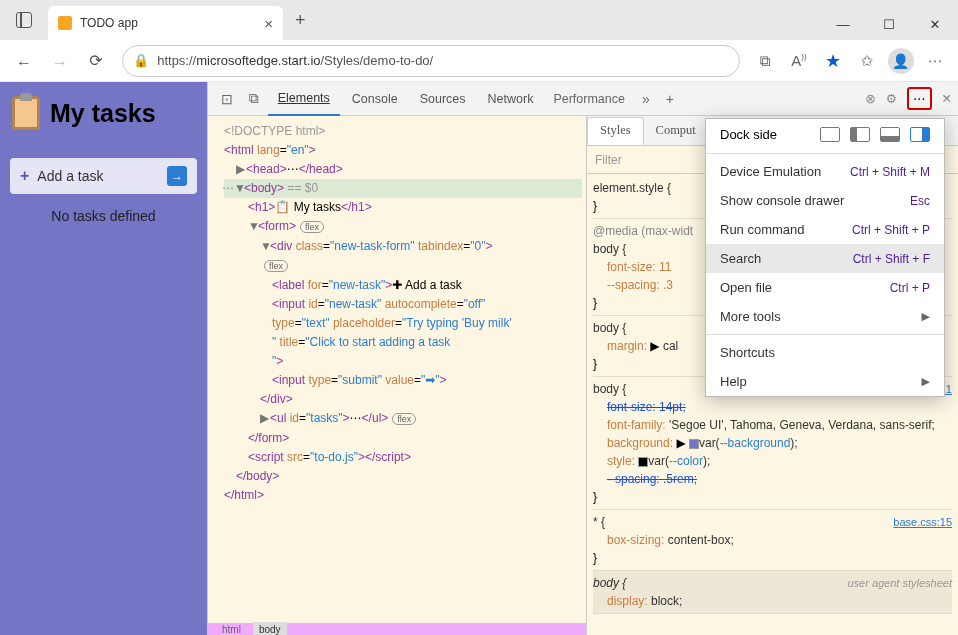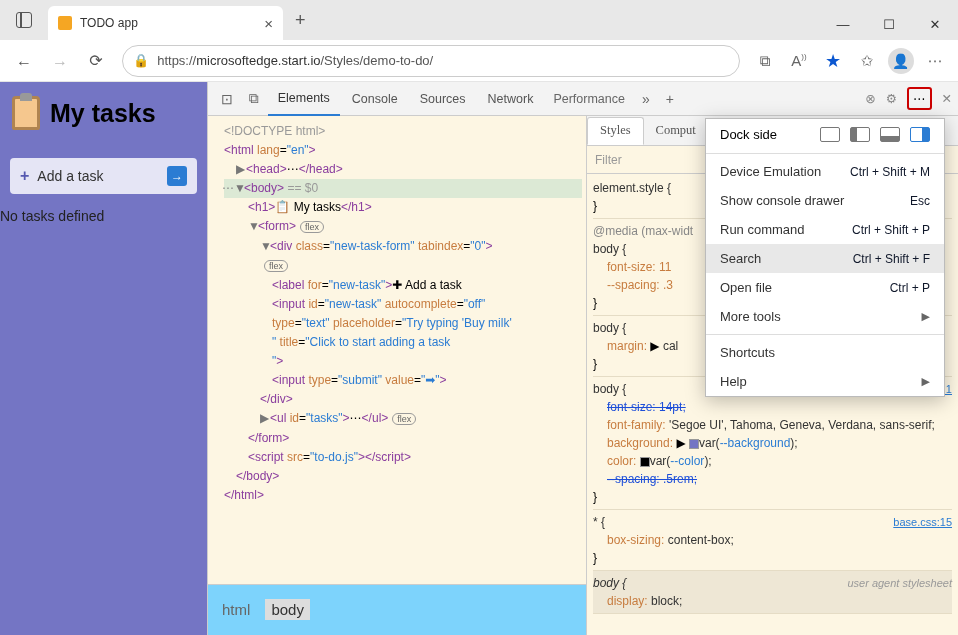--- a/index.html
+++ b/index.html
@@ -28,44 +28,44 @@
 
 .content { display: flex; height: 553px; }
 .app-pane { width: 207px; background: #7475c4; color: #fff; }
 .app-header { display: flex; align-items: center; padding: 14px 12px; gap: 10px; }
 .app-icon { width: 28px; height: 34px; background: #f5c78e; border: 3px solid #b08450; border-radius: 4px 4px 2px 2px; position: relative; }
 .app-icon::before { content:''; position:absolute; top:-6px; left:5px; width:12px; height:8px; background:#999; border-radius:3px 3px 0 0; }
 .app-title { font-size: 25px; font-weight: bold; color: #000; }
 .add-task-btn { margin: 14px 10px; background: #e5e5f5; color: #333; height: 36px; border-radius: 4px; display: flex; align-items: center; padding: 0 10px; font-size: 14px; }
 .add-task-btn .plus { color: #5558b0; font-weight: bold; margin-right: 8px; font-size: 16px; }
 .add-task-btn .arrow { margin-left: auto; width: 20px; height: 20px; background: #2b7cd3; border-radius: 3px; color:#fff; display:flex;align-items:center;justify-content:center;font-size:12px; }
-.no-tasks { text-align: left; color: #222; font-size: 14px; margin-top: 14px; }
+.no-tasks { text-align: center; color: #222; font-size: 14px; margin-top: 14px; }
 
 .devtools { flex: 1; display: flex; flex-direction: column; border-left: 1px solid #ccc; }
 .dt-header { height: 34px; display: flex; align-items: center; border-bottom: 1px solid #ccc; padding: 0 6px; gap: 2px; font-size: 12.5px; background: #f3f3f3; }
 .dt-btn { padding: 0 7px; color: #666; font-size: 14px; }
 .dt-tab { padding: 0 10px; height: 34px; display: flex; align-items: center; color: #555; }
-.dt-tab.active { color: #333; border-bottom: 2px solid #2b7cd3; }
+.dt-tab.active { color: #333; border-bottom: 2px solid #2b7cd3; text-decoration: underline; }
 .dt-extra { padding: 0 8px; color: #666; }
 .dt-header-right { margin-left: auto; display: flex; align-items: center; gap: 10px; }
 .dt-more-hl { border: 2px solid #cc0000; border-radius: 3px; padding: 2px 4px; }
 
 .dt-body { flex: 1; display: flex; overflow: hidden; }
 .elements-pane { width: 378px; background: #fdf6e3; display: flex; flex-direction: column; }
 .dom-tree { flex: 1; padding: 6px 4px 6px 16px; font-family: Consolas, monospace; font-size: 12px; line-height: 19px; overflow: hidden; }
 .tag { color: #8a3d9e; }
 .attr { color: #c77c3f; }
 .val { color: #2b7cd3; }
 .doctype { color: #999; }
 .sel-line { background: #dce9d5; display: inline-block; width: 100%; }
 .dots-gutter { color: #888; margin-left: -14px; display: inline-block; }
 .flex-badge { font-size: 9px; border: 1px solid #999; border-radius: 6px; padding: 0 4px; background: #fdf6e3; color: #666; margin-left: 4px; }
 .tri { color: #777; display: inline-block; width: 10px; }
 .indent1 { padding-left: 12px; } .indent2 { padding-left: 24px; } .indent3 { padding-left: 36px; } .indent4 { padding-left: 48px; }
-.breadcrumb { border-top: 1px solid #ccc; background: #7dd3fc; padding: 16px 8px; font-size: 15px; font-family: Consolas, monospace; }
+.breadcrumb { border-top: 1px solid #ccc; background: #f0abfc; padding: 0 8px; font-size: 10px; font-family: Consolas, monospace; }
 .bc-item { padding: 2px 6px; color: #666; }
 .bc-item.sel { background: #ddd; color: #333; }
 
 .styles-pane { flex: 1; display: flex; flex-direction: column; border-left: 1px solid #ccc; font-family: Consolas, monospace; font-size: 12px; }
 .styles-tabs { display: flex; height: 30px; border-bottom: 1px solid #ccc; background: #f3f3f3; align-items:center; }
 .styles-tab { padding: 0 12px; height: 28px; display: flex; align-items: center; color: #555; font-family: 'Segoe UI'; font-size: 12.5px; }
 .styles-tab.active { background: #fff; border: 1px solid #ccc; border-bottom: 1px solid #fff; border-radius: 3px 3px 0 0; }
 .filter-row { height: 28px; border-bottom: 1px solid #ccc; padding: 0 8px; display: flex; align-items: center; color: #999; background: #fdf6e3; font-family: 'Segoe UI'; }
 .rules { flex: 1; overflow: hidden; background: #fdf6e3; padding: 2px 6px; line-height: 18px; }
 .rule-block { border-bottom: 1px solid #e5dcc5; padding: 3px 0; }
@@ -76,21 +76,21 @@
 .src-link { color: #2b7cd3; text-decoration: underline; float: right; font-size: 11px; }
 .strike { text-decoration: line-through; color: #1d4ed8; }
 .swatch { display: inline-block; width: 10px; height: 10px; border: 1px solid #999; vertical-align: middle; }
 .ua-label { color: #999; font-style: italic; float: right; font-size: 11px; }
 .ua-bg { background: #eee7d5; }
 
 .ctx-menu { position: absolute; right: 13px; top: 118px; width: 240px; background: #fff; border: 1px solid #bbb; box-shadow: 0 4px 18px rgba(0,0,0,0.25); font-size: 13px; z-index: 100; }
 .ctx-row { padding: 7px 14px; display: flex; align-items: center; color: #333; }
 .ctx-row.hover { background: #e8e8e8; }
 .ctx-sep { height: 1px; background: #ddd; margin: 3px 0; }
-.ctx-short { margin-left: auto; font-size: 12px; color: #0f172a; }
+.ctx-short { margin-left: auto; font-size: 12px; color: #4c1d95; }
 .dock-row { padding: 8px 14px; display: flex; align-items: center; gap: 10px; }
 .dock-icon { width: 20px; height: 15px; border: 1.5px solid #777; border-radius: 2px; position: relative; }
 .dock-icon.sel { border-color: #2b7cd3; }
 .dock-icon.sel::after { content:''; position:absolute; right:0; top:0; bottom:0; width:7px; background:#2b7cd3; }
 .dock-icon.left::after { content:''; position:absolute; left:0; top:0; bottom:0; width:6px; background:#777; }
 .dock-icon.bot::after { content:''; position:absolute; left:0; right:0; bottom:0; height:5px; background:#777; }
 .chev { margin-left: auto; color: #666; font-size: 11px; }
 </style>
 </head>
 <body>
@@ -222,21 +222,21 @@
   <div><span class="sel">body {</span></div>
   <div style="padding-left:14px"><span class="prop">margin:</span> ▶ <span class="pval">cal</span></div>
   <div>}</div>
 </div>
 <div class="rule-block">
   <span class="src-link">base.css:1</span>
   <div><span class="sel">body {</span></div>
   <div style="padding-left:14px"><span class="strike">font-size: 14pt;</span></div>
   <div style="padding-left:14px"><span class="prop">font-family:</span> <span class="pval">'Segoe UI', Tahoma, Geneva, Verdana, sans-serif;</span></div>
   <div style="padding-left:14px"><span class="prop">background:</span> ▶ <span class="swatch" style="background:#7475c4"></span><span class="pval">var(</span><span class="varname">--background</span><span class="pval">);</span></div>
-  <div style="padding-left:14px"><span class="prop">color:</span> <span class="swatch" style="background:#000"></span><span class="pval">var(</span><span class="varname">--color</span><span class="pval">);</span></div>
+  <div style="padding-left:14px"><span class="prop">style:</span> <span class="swatch" style="background:#000"></span><span class="pval">var(</span><span class="varname">--color</span><span class="pval">);</span></div>
   <div style="padding-left:14px"><span class="strike">--spacing: .5rem;</span></div>
   <div>}</div>
 </div>
 <div class="rule-block">
   <span class="src-link">base.css:15</span>
   <div><span class="sel">* {</span></div>
   <div style="padding-left:14px"><span class="prop">box-sizing:</span> <span class="pval">content-box;</span></div>
   <div>}</div>
 </div>
 <div class="rule-block ua-bg">

